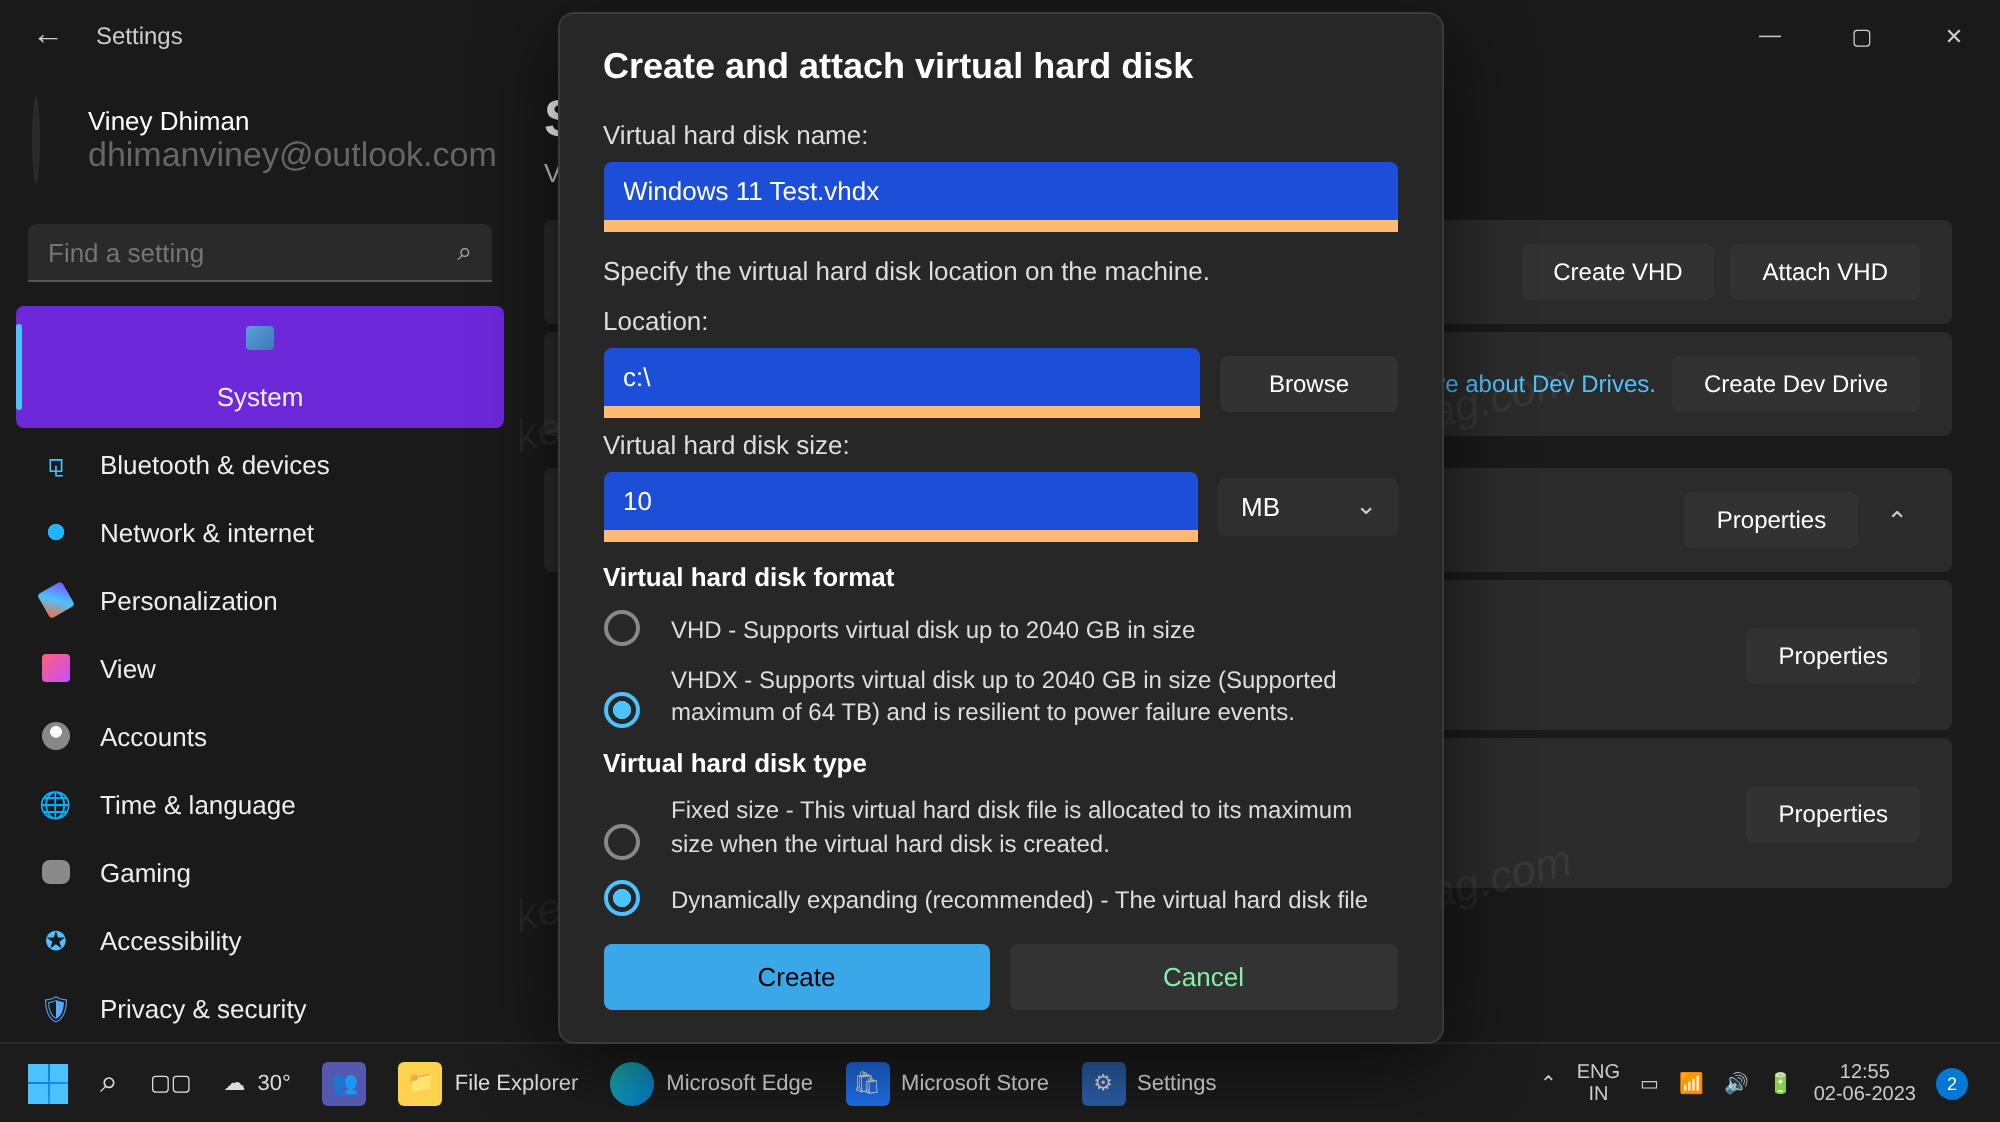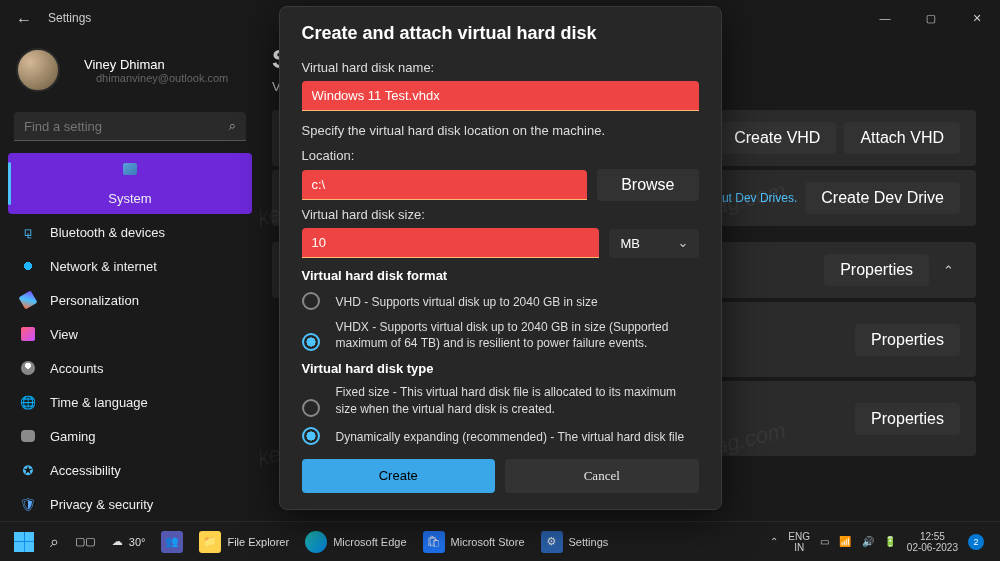--- a/index.html
+++ b/index.html
@@ -13,21 +13,21 @@
 .titlebar-btn { width: 46px; height: 36px; display: flex; align-items: center; justify-content: center; color: #ccc; font-size: 11px; }
 
 
 .layout { display: flex; height: calc(100% - 36px - 40px); }
 
 
 .sidebar { width: 260px; padding: 8px; display: flex; flex-direction: column; }
 .profile { display: flex; align-items: center; gap: 24px; padding: 4px 8px 16px; }
 .avatar { width: 44px; height: 44px; border-radius: 50%; background: radial-gradient(circle at 30% 30%, #d4b896, #6b5a3f); border: 2px solid #2a2a2a; }
 .profile-name { font-size: 13px; color: #fff; }
-.profile-email { font-size: 11px; color: #666; margin-left: 12px; }
+.profile-email { font-size: 17px; color: #666; }
 .search-box { display: flex; align-items: center; background: #2a2a2a; border-bottom: 1px solid #555; border-radius: 4px 4px 0 0; padding: 6px 10px; margin: 4px 6px 12px; }
 .search-box input { flex: 1; background: transparent; border: none; color: #ccc; font-size: 13px; outline: none; }
 .search-icon { color: #aaa; font-size: 13px; }
 .nav { display: flex; flex-direction: column; gap: 2px; }
 .nav-item { display: flex; align-items: center; gap: 14px; padding: 8px 12px; border-radius: 4px; font-size: 13px; color: #eee; position: relative; }
 .nav-item.active { background: #6d28d9; flex-direction: column; }
 .nav-item.active::before { content: ""; position: absolute; left: 0; top: 9px; bottom: 9px; width: 3px; background: #4cc2ff; border-radius: 2px; }
 .nav-icon { width: 16px; height: 16px; display: inline-flex; align-items: center; justify-content: center; font-size: 13px; }
 .ic-system { background: linear-gradient(135deg,#5aa0d8,#3a7ab8); border-radius: 2px; width:14px; height:12px; }
 .ic-bt { color:#4cc2ff; }
@@ -44,43 +44,43 @@
 
 .main { flex: 1; padding: 8px 24px 0 12px; position: relative; overflow: hidden; }
 .main-title { font-size: 26px; font-weight: 600; margin-bottom: 4px; }
 .main-sub { font-size: 13px; color: #ccc; margin-bottom: 16px; }
 .card { background: #2b2b2b; border-radius: 4px; padding: 12px 16px; margin-bottom: 4px; display: flex; align-items: center; font-size: 13px; }
 .card .card-left { flex: 0 0 30px; color: #ccc; font-size: 16px; }
 .card .card-text { flex: 1; }
 .card-title { font-size: 13px; color: #fff; }
 .card-desc { font-size: 11px; color: #999; }
 .card-actions { display: flex; gap: 8px; align-items: center; }
-.btn-sec { background: #323232; color: #fff; padding: 7px 16px; border-radius: 4px; font-size: 16px; border: none; text-align: center; }
+.btn-sec { background: #323232; color: #fff; padding: 7px 16px; border-radius: 4px; font-size: 12px; border: none; text-align: center; }
 .link { color: #4cc2ff; font-size: 12px; }
 .chev { color: #ccc; padding: 0 6px; }
 .watermark { position: absolute; color: rgba(255,255,255,0.06); font-size: 22px; font-style: italic; transform: rotate(-14deg); pointer-events: none; }
 
 
 .overlay { position: absolute; inset: 0; display: flex; justify-content: center; align-items: flex-start; }
 .dialog { width: 443px; background: #272727; border: 1px solid #3a3a3a; border-radius: 8px; margin-top: 6px; padding: 16px 22px; box-shadow: 0 10px 40px rgba(0,0,0,0.6); position: relative; z-index: 10; }
 .dlg-title { font-size: 18px; font-weight: 600; margin-bottom: 16px; }
 .dlg-label { font-size: 13px; color: #ddd; margin-bottom: 6px; margin-top: 6px; }
-.dlg-input { width: 100%; background: #ef4444; border: none; border-bottom: 1px solid #fdba74; color: #fff; padding: 7px 10px; border-radius: 4px 4px 0 0; font-size: 13px; margin-bottom: 8px; }
+.dlg-input { width: 100%; background: #1d4ed8; border: none; border-bottom: 6px solid #fdba74; color: #fff; padding: 7px 10px; border-radius: 4px 4px 0 0; font-size: 13px; margin-bottom: 8px; }
 .dlg-row { display: flex; gap: 10px; align-items: center; margin-bottom: 6px; }
 .dlg-input.short { flex: 1; margin-bottom: 0; }
 .dlg-select { background: #2f2f2f; border: none; color: #fff; padding: 7px 28px 7px 12px; border-radius: 4px; font-size: 13px; position: relative; min-width: 90px; }
 .dlg-select::after { content: "⌄"; position: absolute; right: 10px; top: 6px; color: #ccc; }
 .dlg-sechead { font-size: 13px; font-weight: 600; margin: 10px 0 8px; }
 .radio-row { display: flex; align-items: flex-end; gap: 16px; margin-bottom: 9px; font-size: 12px; color: #ddd; line-height: 1.35; }
 .radio { width: 18px; height: 18px; border-radius: 50%; border: 2px solid #888; flex-shrink: 0; margin-top: 1px; }
 .radio.sel { border-color: #4cc2ff; background: radial-gradient(circle,#4cc2ff 45%,transparent 47%); }
 .dlg-btns { display: flex; gap: 10px; margin-top: 14px; }
 .dlg-btn { flex: 1; padding: 9px; border-radius: 4px; font-size: 13px; border: none; }
 .dlg-btn.primary { background: #3aa8e8; color: #000; }
-.dlg-btn.cancel { background: #333; color: #e5e5e5; font-family: Liberation Serif, serif; }
+.dlg-btn.cancel { background: #333; color: #86efac; }
 .help-text { font-size: 13px; color: #ddd; margin: 4px 0 10px; }
 
 
 .taskbar { position: absolute; bottom: 0; left: 0; right: 0; height: 40px; background: #1c1c1c; border-top: 1px solid #2a2a2a; display: flex; align-items: center; padding: 0 6px; }
 .tb-item { display: flex; align-items: center; gap: 6px; padding: 4px 8px; font-size: 11px; color: #ddd; }
 .tb-icon { width: 22px; height: 22px; display: flex; align-items: center; justify-content: center; border-radius: 3px; }
 .start { background: linear-gradient(135deg,#0078d4,#1f9fff); width:20px; height:20px; display:grid; grid-template: 1fr 1fr/1fr 1fr; gap:1px;}
 .start span { background:#4cc2ff; }
 .tb-right { margin-left: auto; display: flex; align-items: center; gap: 10px; padding-right: 10px; font-size: 10px; color: #ccc; }
 .notif-badge { background:#0078d4; color:#fff; width:16px; height:16px; border-radius:50%; display:flex; align-items:center; justify-content:center; font-size:9px;}

